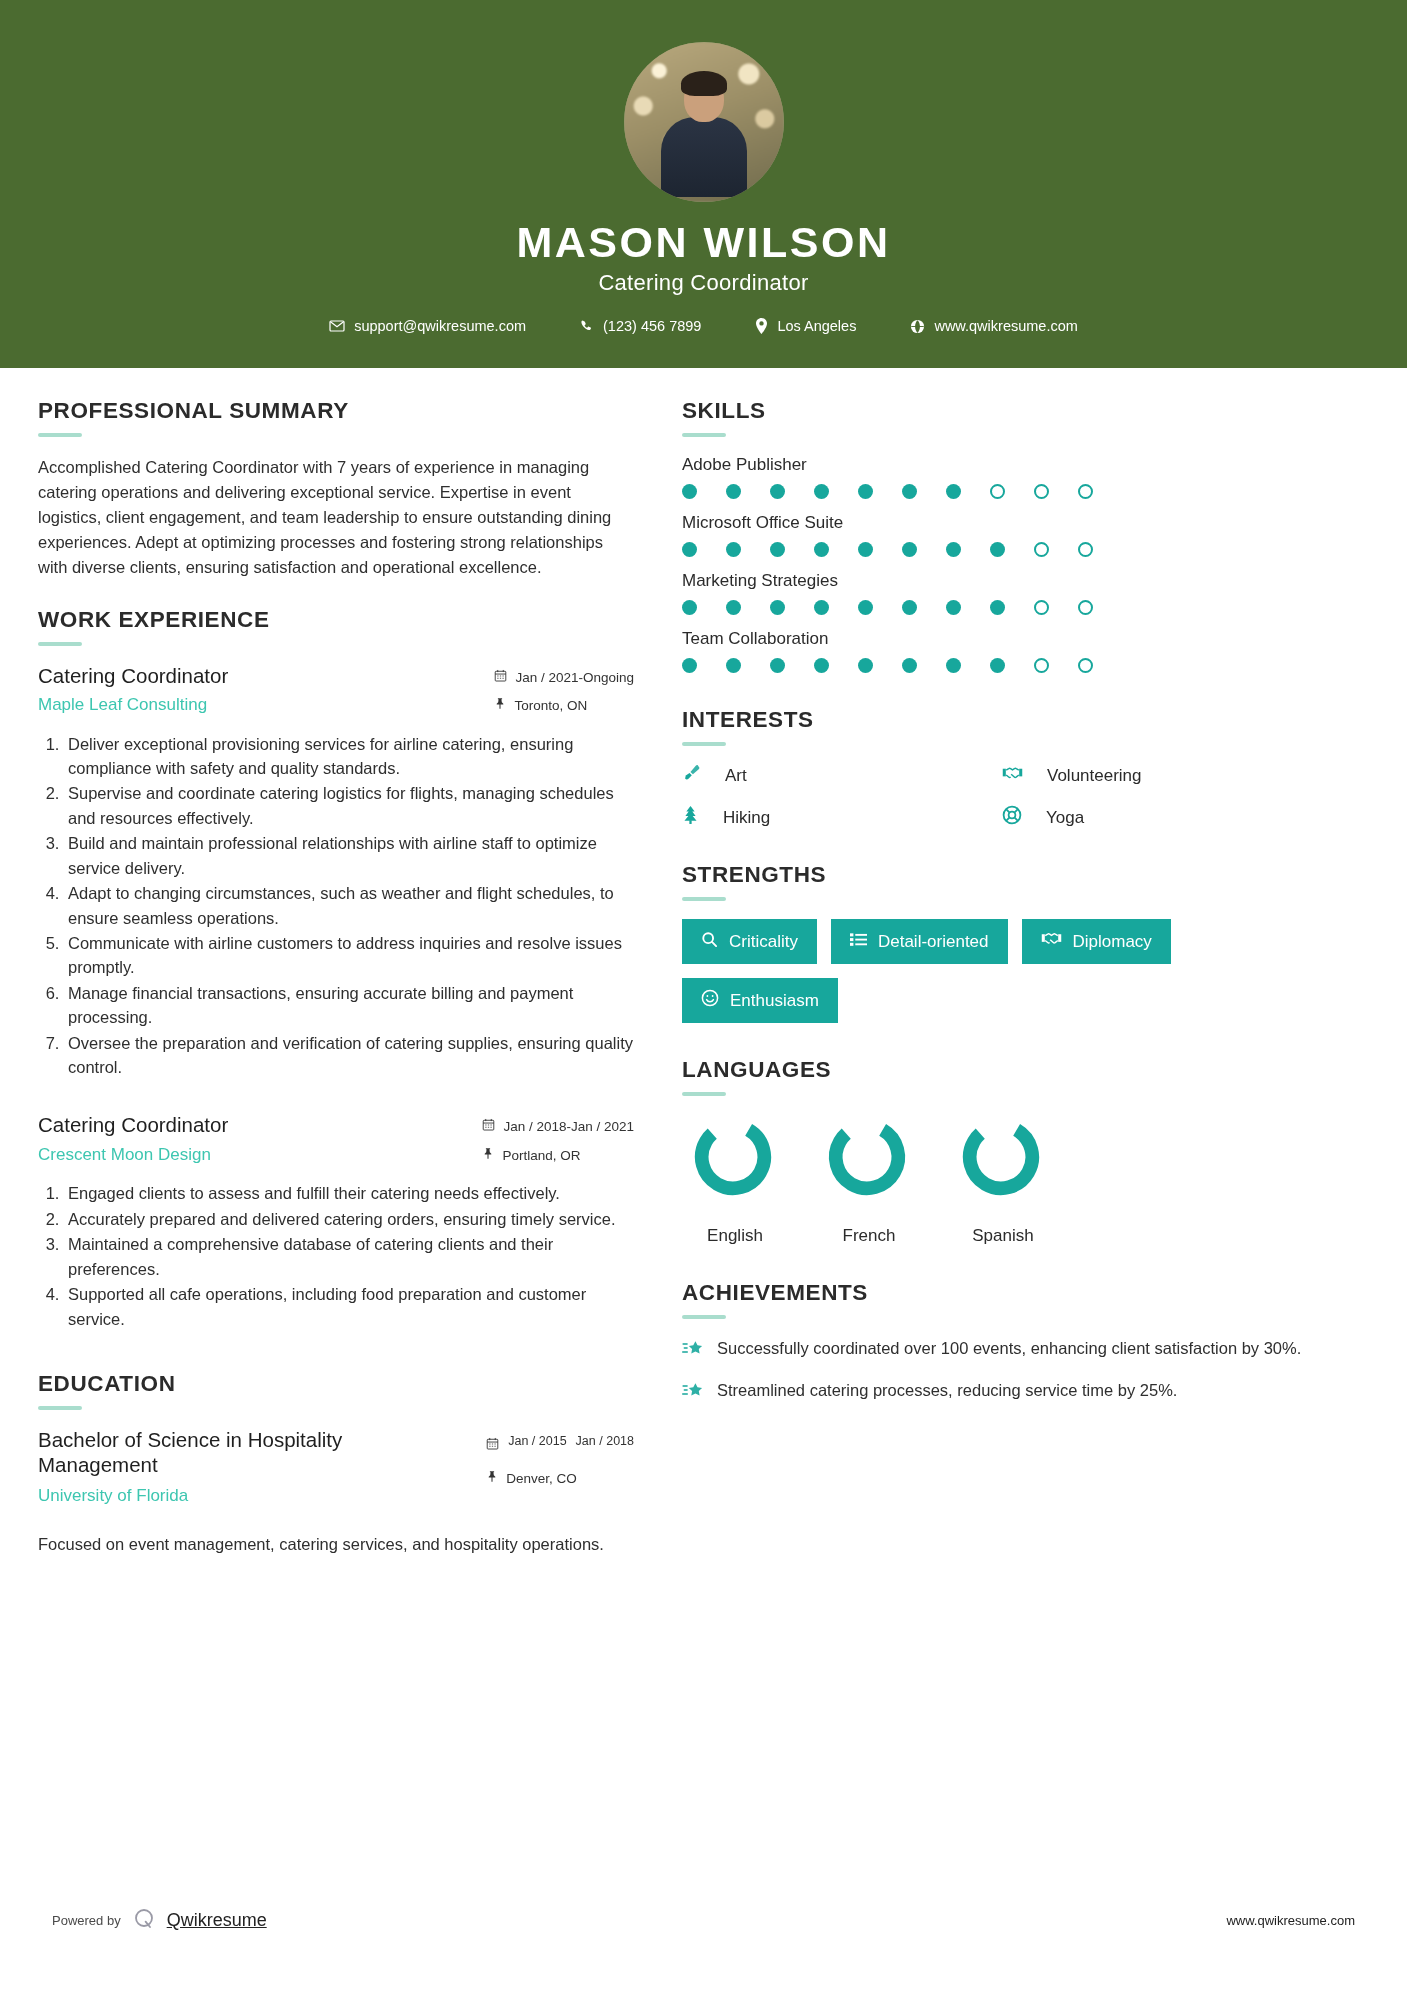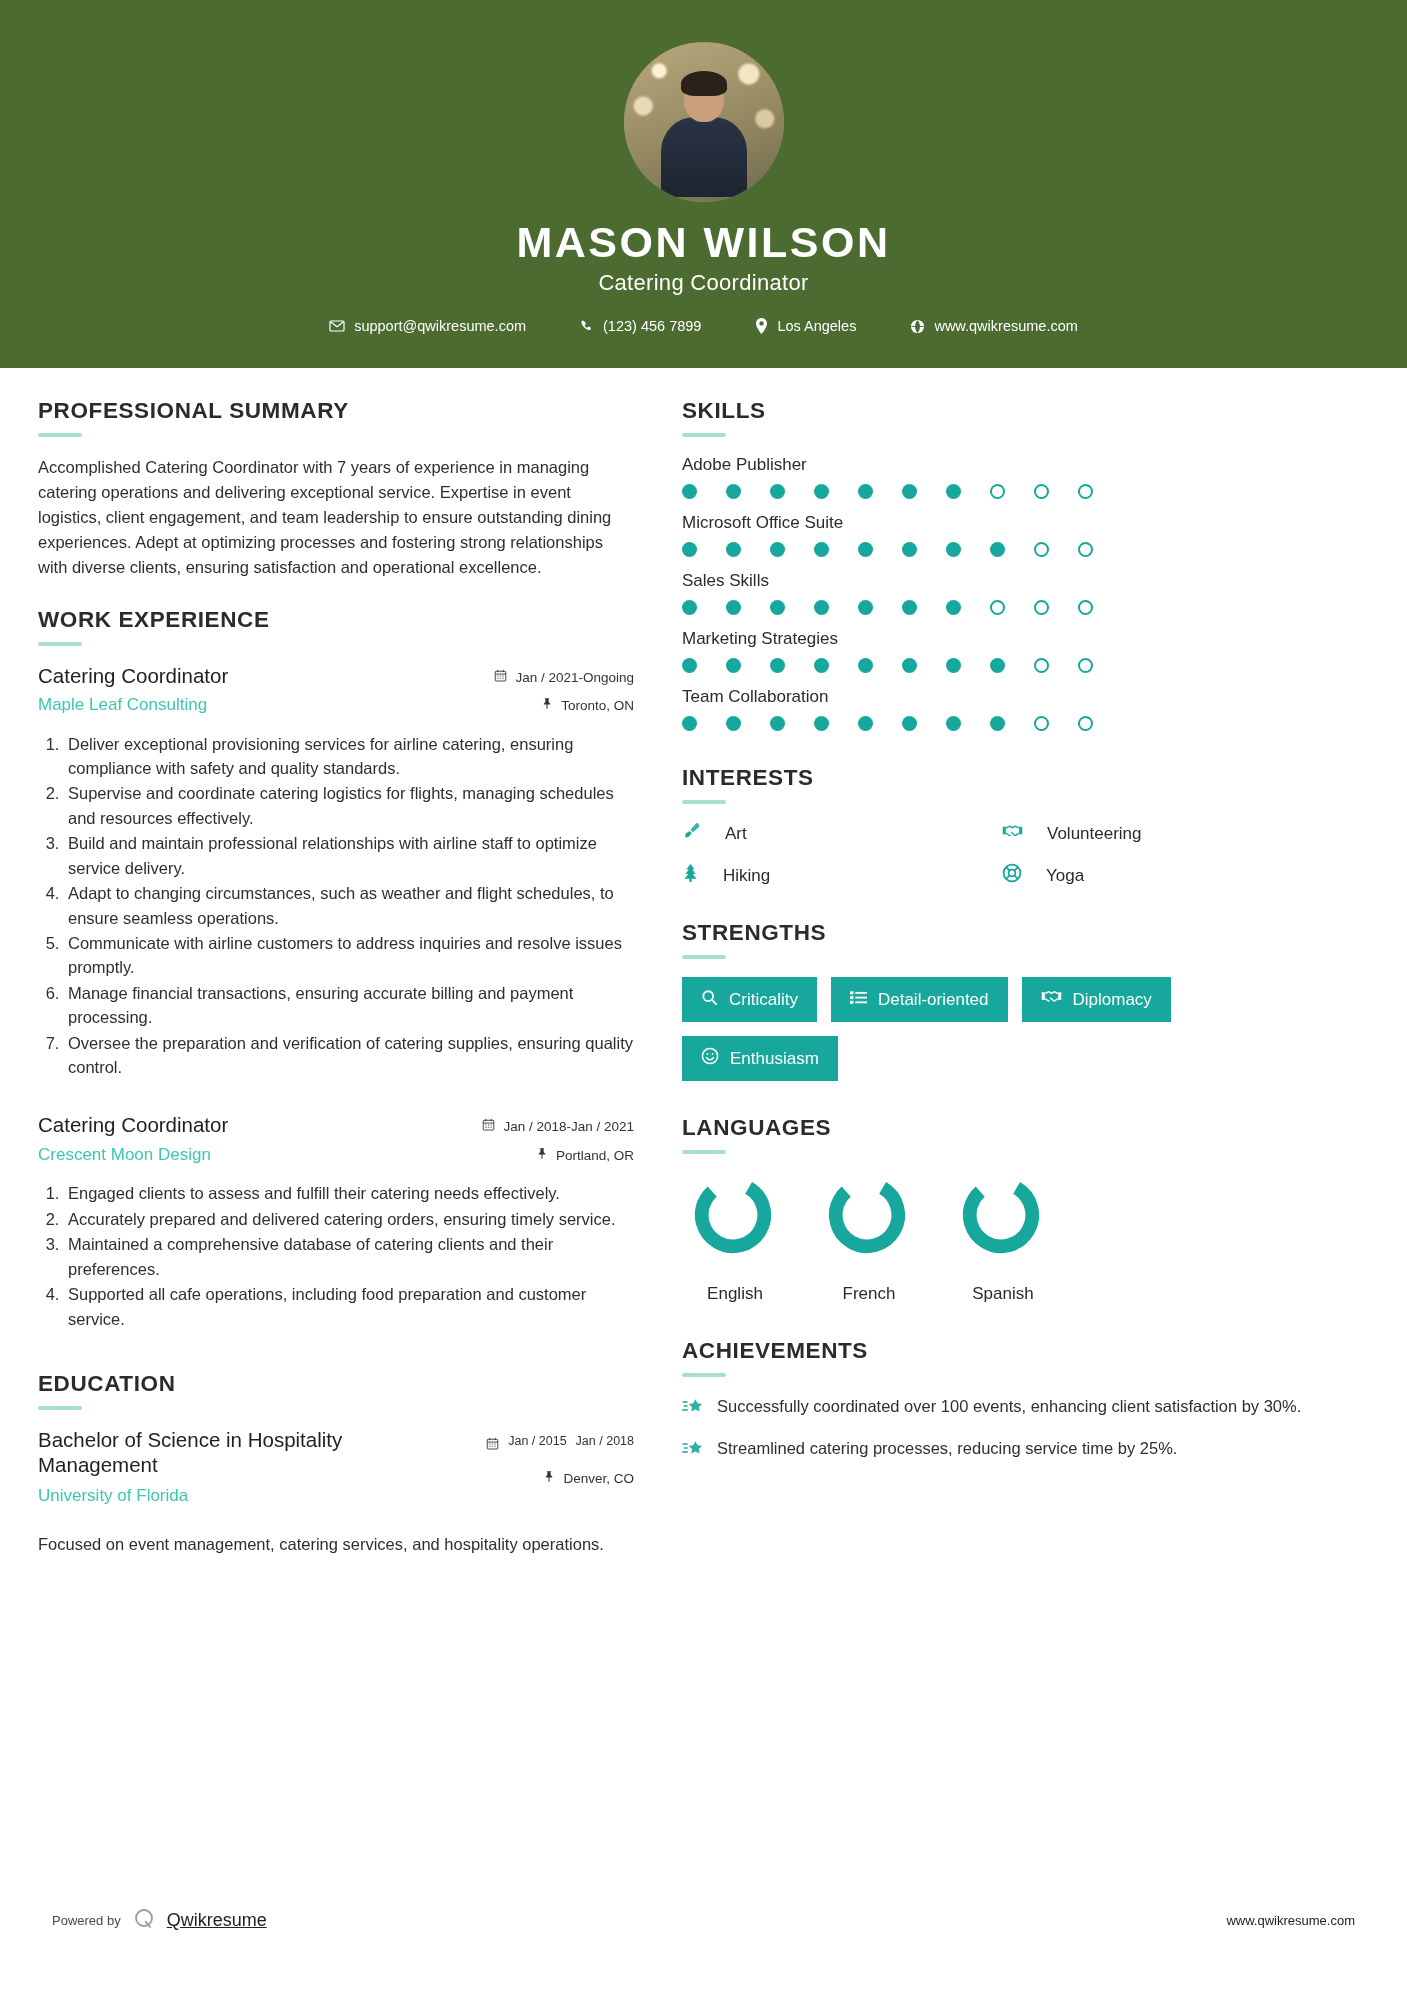--- a/index.html
+++ b/index.html
@@ -151,21 +151,21 @@
     margin-top: 7px;
   }
   .job-meta {
     flex: 0 0 auto;
     text-align: right;
     padding-top: 4px;
   }
   .meta-line {
     display: flex;
     align-items: center;
-    justify-content: flex-end;
+    justify-content: flex-start;
     gap: 8px;
     font-size: 13.5px;
     color: #333;
     line-height: 1.45;
     white-space: nowrap;
   }
   .meta-line + .meta-line { margin-top: 9px; }
   .bullets {
     margin-top: 16px;
     padding-left: 26px;
@@ -534,35 +534,20 @@
               <span class="dot filled"></span>
               <span class="dot filled"></span>
               <span class="dot filled"></span>
               <span class="dot filled"></span>
               <span class="dot filled"></span>
               <span class="dot empty"></span>
               <span class="dot empty"></span>
             </div>
         </div>
         <div class="skill-row">
-          <div class="skill-name">Sales Skills</div>
-          <div class="dots">
-              <span class="dot filled"></span>
-              <span class="dot filled"></span>
-              <span class="dot filled"></span>
-              <span class="dot filled"></span>
-              <span class="dot filled"></span>
-              <span class="dot filled"></span>
-              <span class="dot filled"></span>
-              <span class="dot empty"></span>
-              <span class="dot empty"></span>
-              <span class="dot empty"></span>
-            </div>
-        </div>
-        <div class="skill-row">
           <div class="skill-name">Marketing Strategies</div>
           <div class="dots">
               <span class="dot filled"></span>
               <span class="dot filled"></span>
               <span class="dot filled"></span>
               <span class="dot filled"></span>
               <span class="dot filled"></span>
               <span class="dot filled"></span>
               <span class="dot filled"></span>
               <span class="dot filled"></span>

